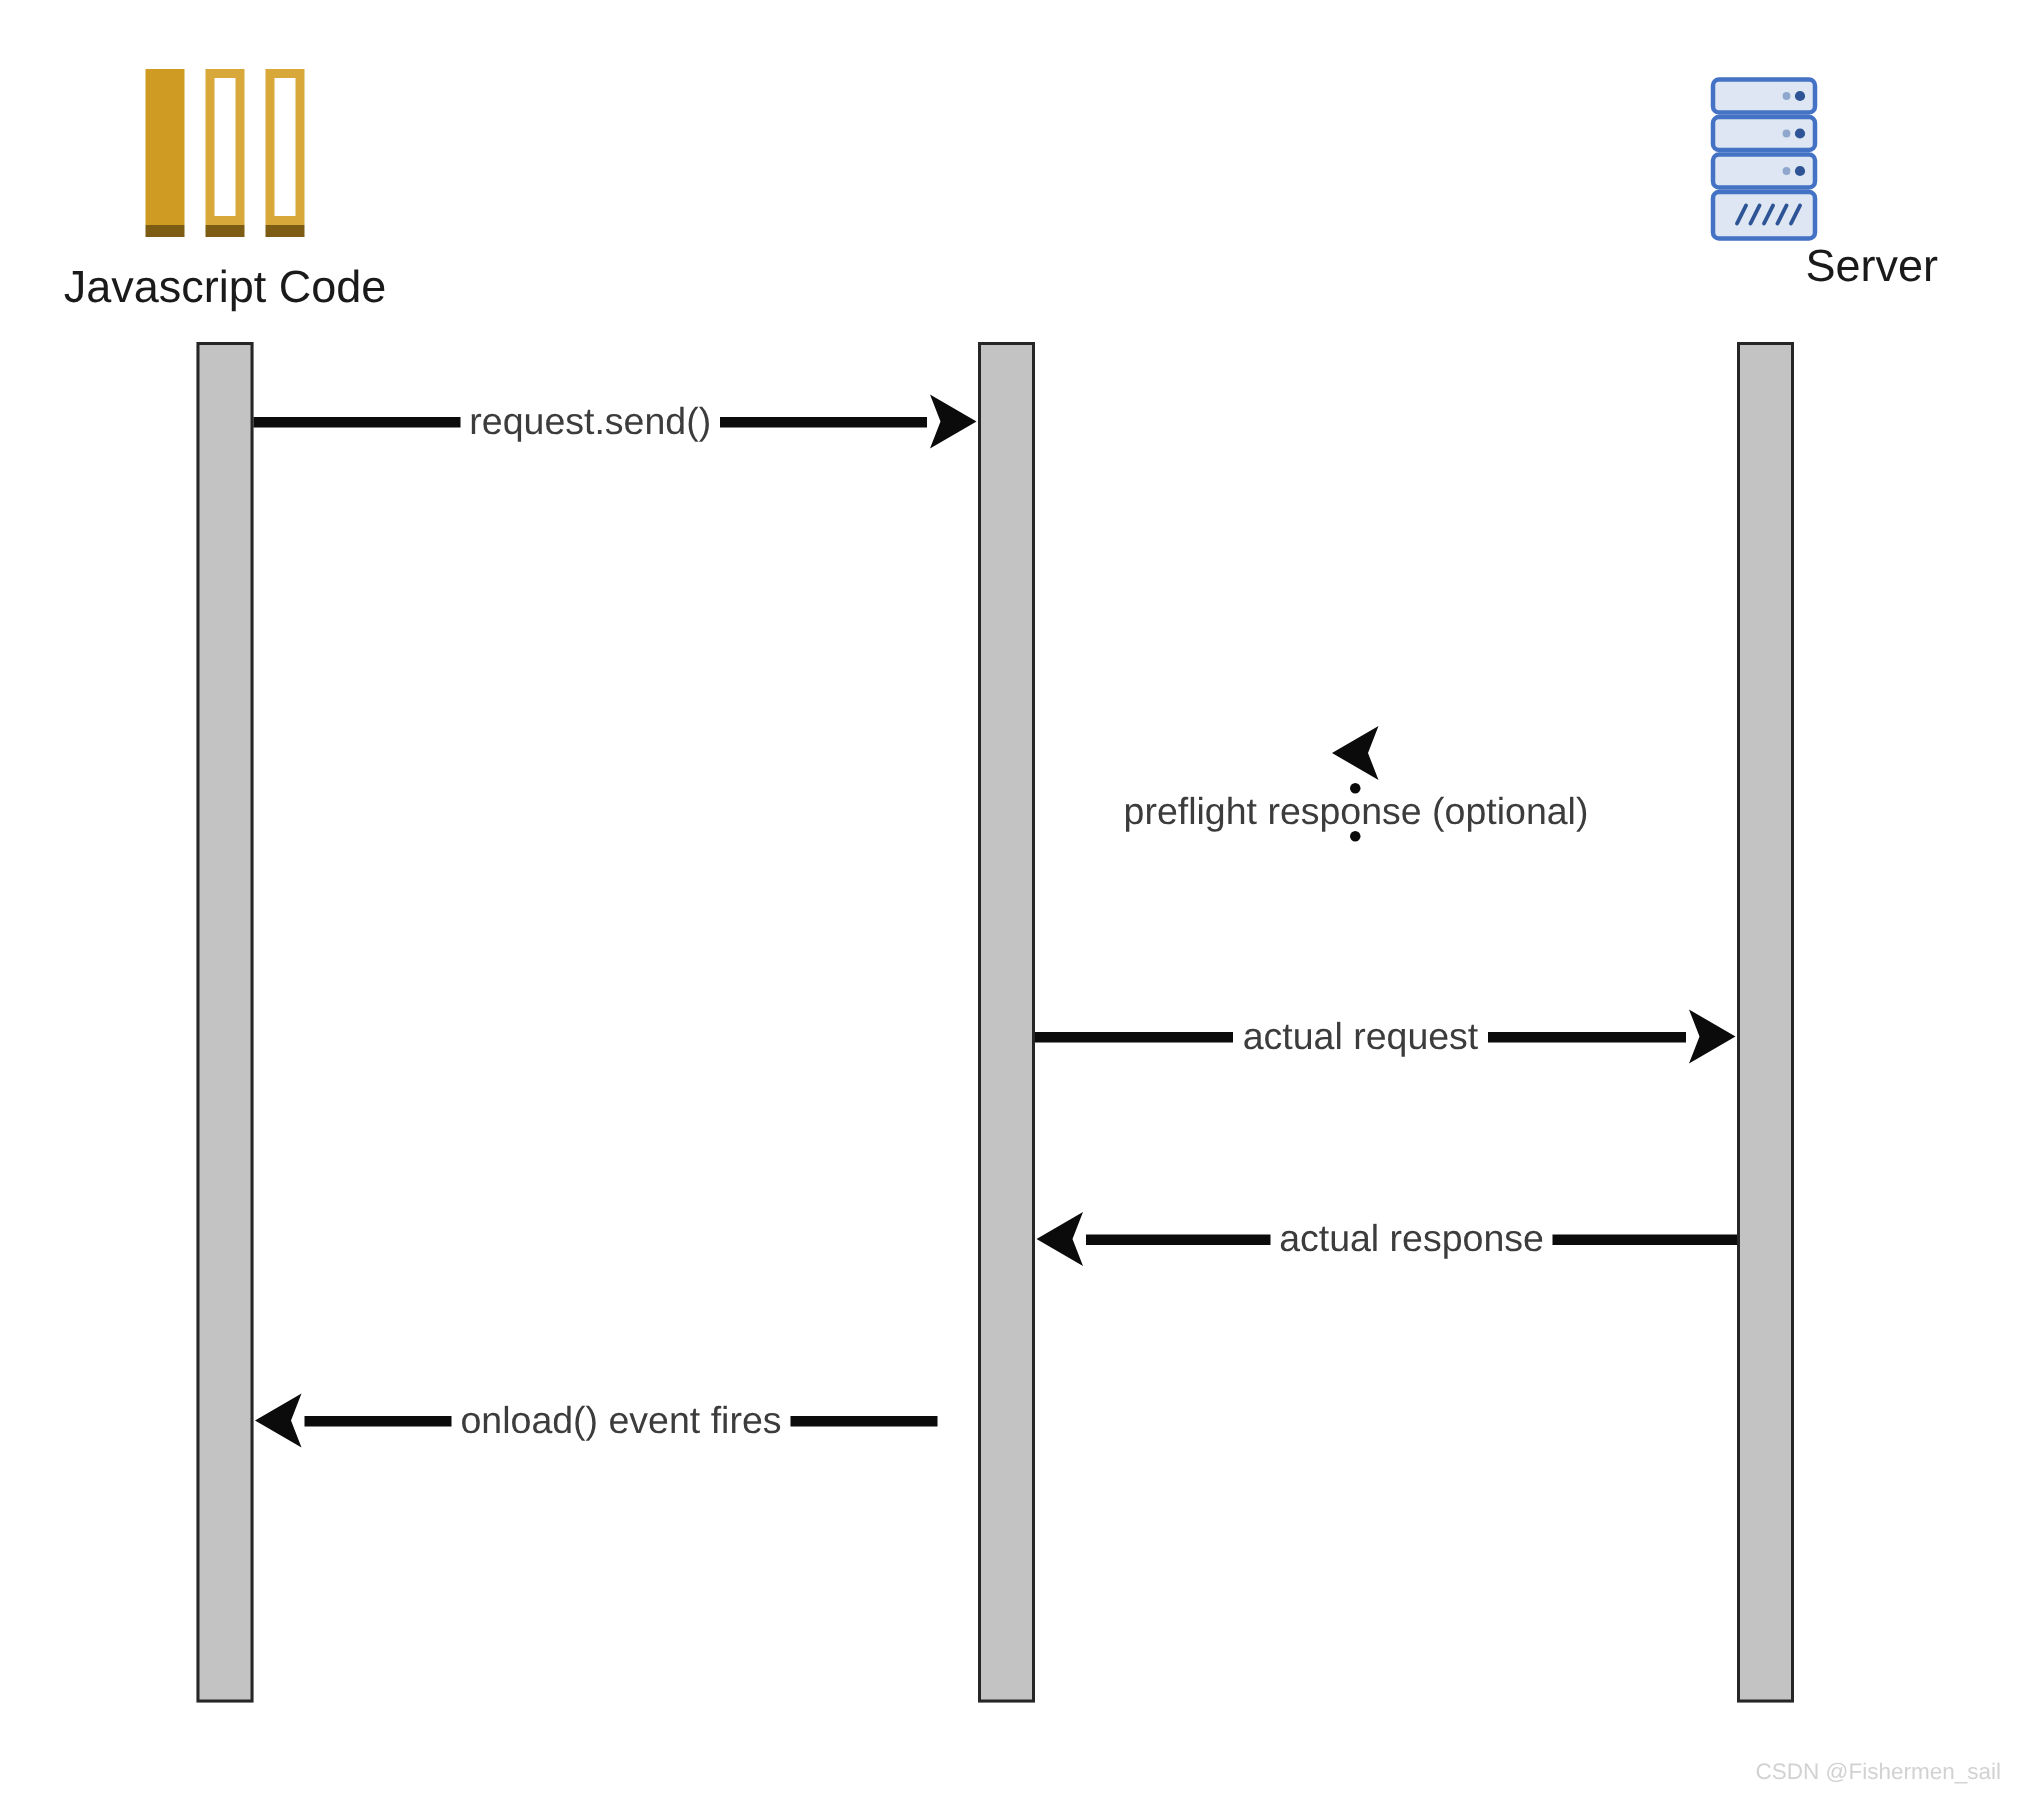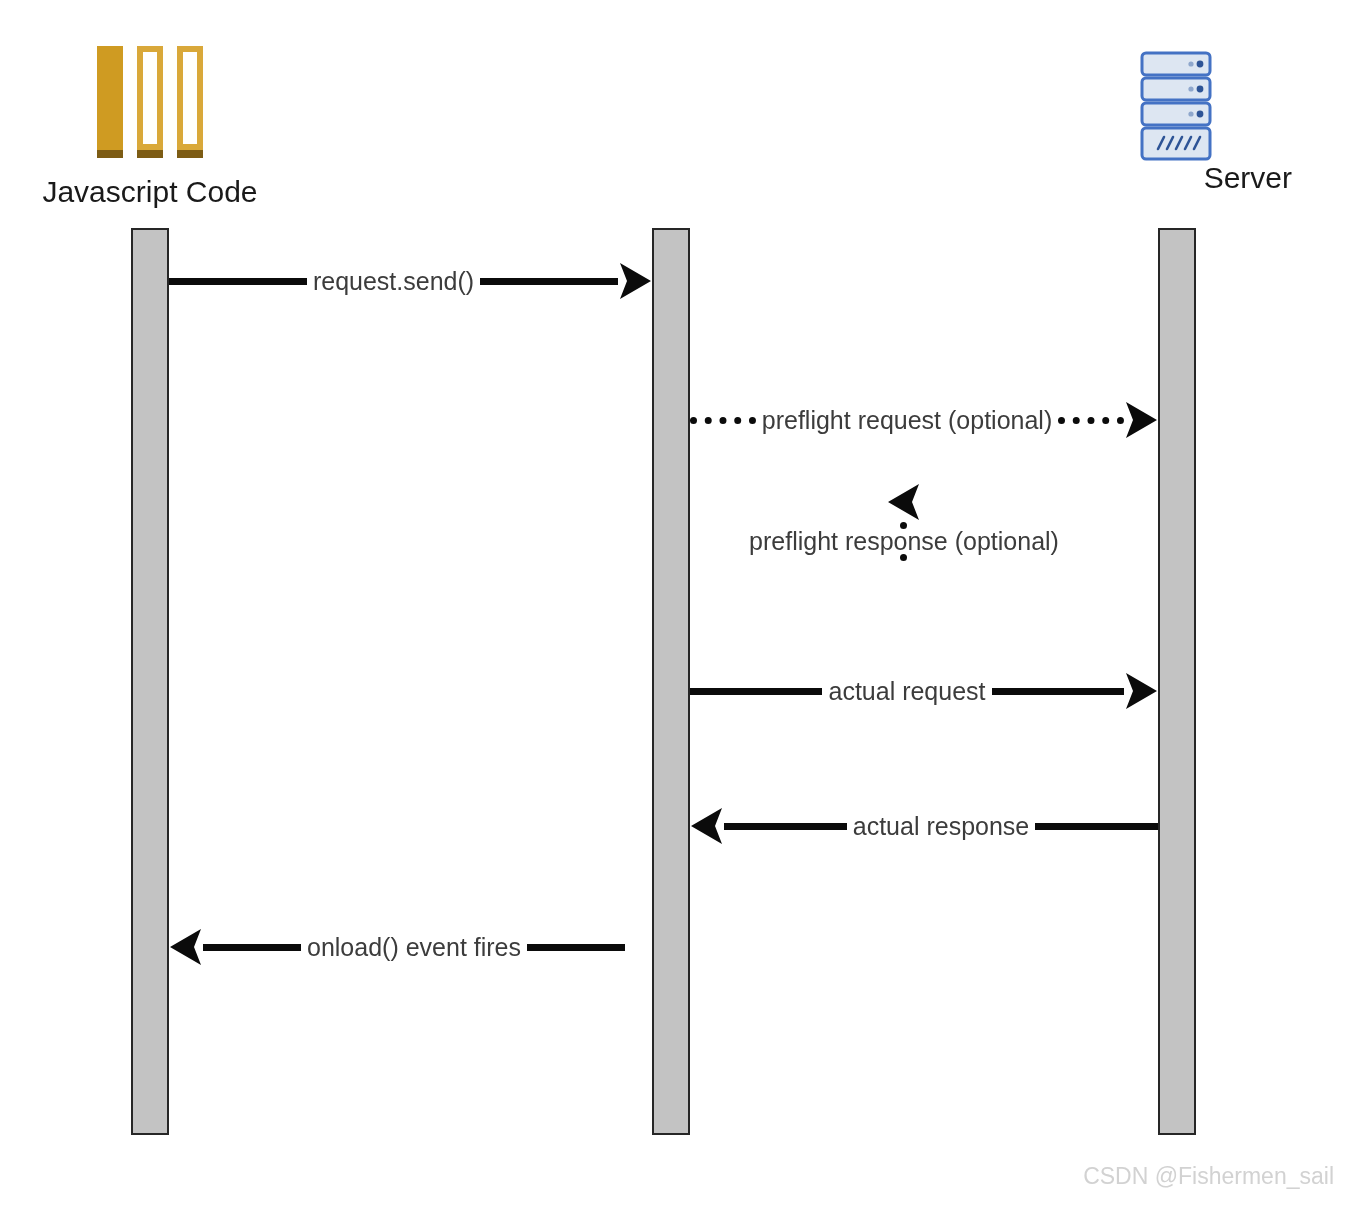--- a/index.html
+++ b/index.html
@@ -108,21 +108,21 @@
   }
 
   
   .browser-icon { position: relative; width: 172px; height: 110px; }
   
   .server-icon { position: relative; width: 82px; height: 112px; }
 
   
   .watermark {
     position: absolute;
-    font-size: 23px;
+    font-size: 15px;
     color: #d2d2d2;
     white-space: nowrap;
     font-family: "Liberation Sans", sans-serif;
     user-select: none;
   }
 </style>
 </head>
 <body>
 
 <div id="canvas">
@@ -173,30 +173,20 @@
     <div class="msg-seg solid"></div>
     <span class="msg-label">request.send()</span>
     <div class="msg-seg solid"></div>
     <div class="arrowhead">
       <svg width="34" height="40" viewBox="0 0 34 40">
         <path d="M2 2 L33 20 L2 38 L9 20 Z" fill="#0b0b0b"></path>
       </svg>
     </div>
   </div>
 
-  <div class="message" style="left:690px; top:397px; width:468px;">
-    <div class="msg-seg dotted"></div>
-    <span class="msg-label">preflight request (optional)</span>
-    <div class="msg-seg dotted"></div>
-    <div class="arrowhead">
-      <svg width="34" height="40" viewBox="0 0 34 40">
-        <path d="M2 2 L33 20 L2 38 L9 20 Z" fill="#0b0b0b"></path>
-      </svg>
-    </div>
-  </div>
 
   <div class="message" style="left:690px; top:482px; width:428px;flex-direction:column;">
     <div class="arrowhead">
       <svg width="34" height="40" viewBox="0 0 34 40">
         <path d="M32 2 L1 20 L32 38 L25 20 Z" fill="#0b0b0b"></path>
       </svg>
     </div>
     <div class="msg-seg dotted"></div>
     <span class="msg-label">preflight response (optional)</span>
     <div class="msg-seg dotted"></div>

